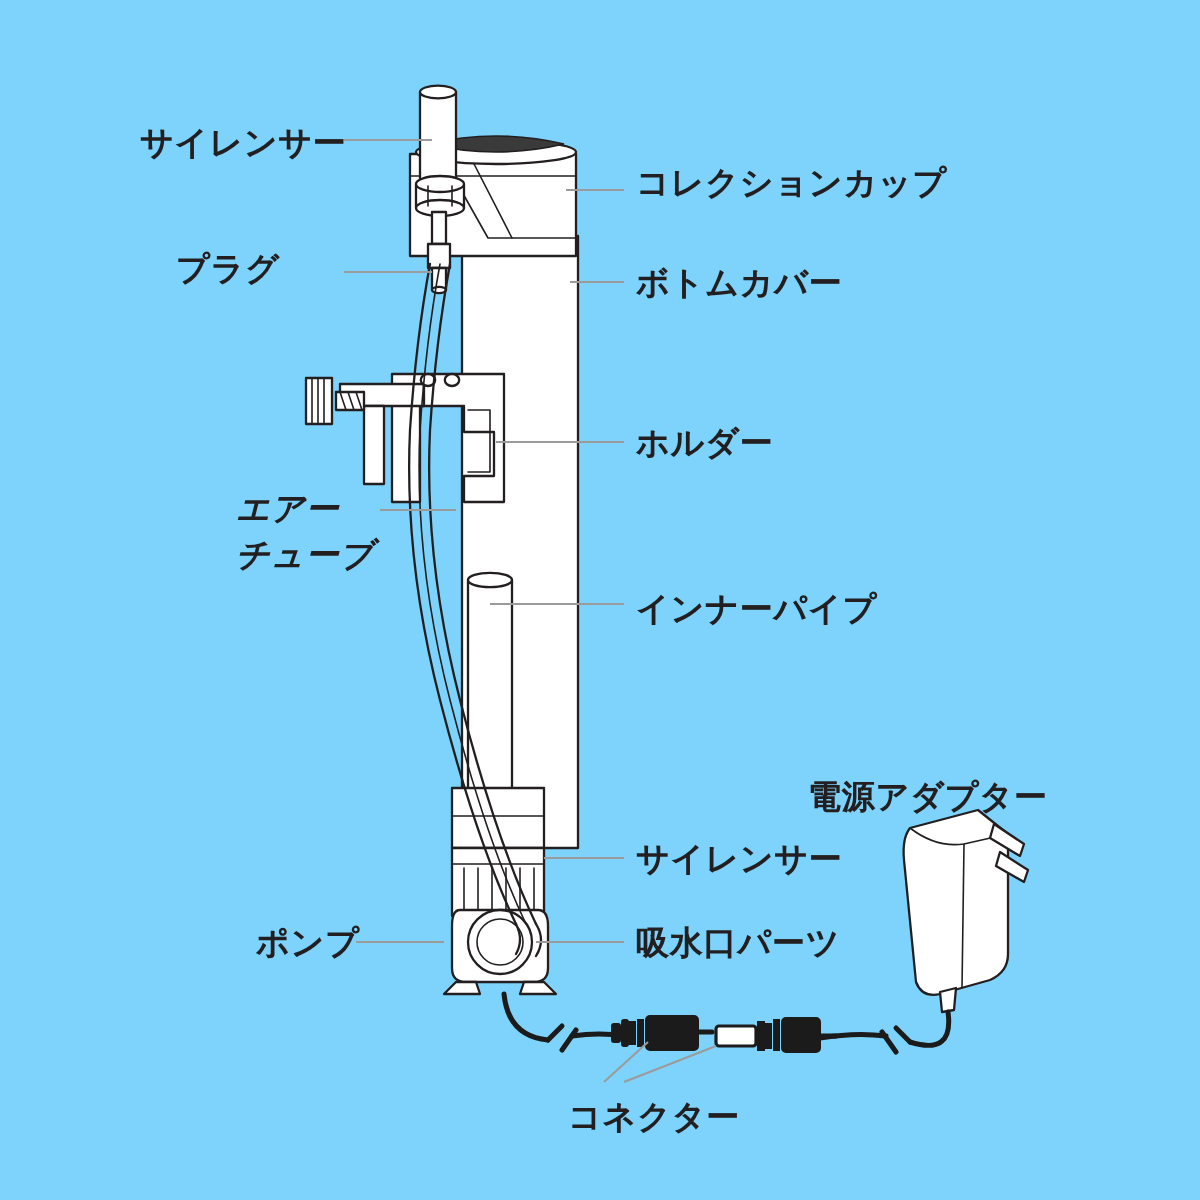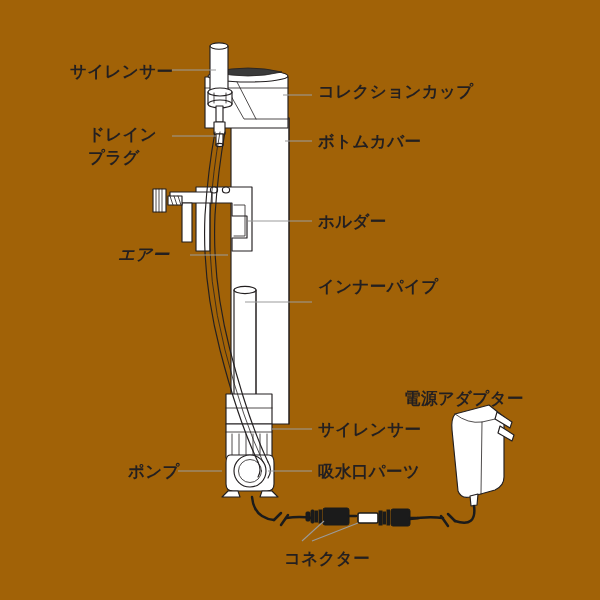--- a/index.html
+++ b/index.html
@@ -5,21 +5,21 @@
   * { margin:0; padding:0; box-sizing:border-box; }
   html, body {
     width:600px; height:600px;
     background:#ffffff;
     font-family:"Liberation Sans", sans-serif;
     overflow:hidden;
   }
   #diagram-root {
     position:relative;
     width:600px; height:600px;
-    background:#a16207;
+    background:#7dd3fc;
   }
   svg#figure { position:absolute; left:0; top:0; width:600px; height:600px; }
 
   .label {
     position:absolute;
     font-family:"DejaVu Sans", sans-serif;
     font-size:16.5px;
     font-weight:700;
     color:#231f20;
     white-space:nowrap;
@@ -206,33 +206,33 @@
   </svg>
 
   <div id="label-layer">
       <div class="label" style="left: 70px; top: 61px; text-align: left;">
         <span>サイレンサー</span>
       </div>
       <div class="label" style="left: 318px; top: 81px;">
         <span>コレクションカップ</span>
       </div>
       <div class="label two-line" style="left: 88px; top: 124px; text-align: left;">
-        <span>ドレイン</span>
         <span>プラグ</span>
       </div>
       <div class="label" style="left: 318px; top: 131px;">
         <span>ボトムカバー</span>
       </div>
       <div class="label" style="left: 318px; top: 211px;">
         <span>ホルダー</span>
       </div>
       <div class="label two-line" style="left: 118px; top: 244px; text-align: left; font-style: italic;">
         <span>エアー</span>
-      </div>
-      <div class="label" style="left: 318px; top: 276px;">
+        <span>チューブ</span>
+      </div>
+      <div class="label" style="left: 318px; top: 294px;">
         <span>インナーパイプ</span>
       </div>
       <div class="label" style="left: 318px; top: 419px;">
         <span>サイレンサー</span>
       </div>
       <div class="label" style="left: 128px; top: 461px; text-align: center;">
         <span>ポンプ</span>
       </div>
       <div class="label" style="left: 318px; top: 461px;">
         <span>吸水口パーツ</span>

